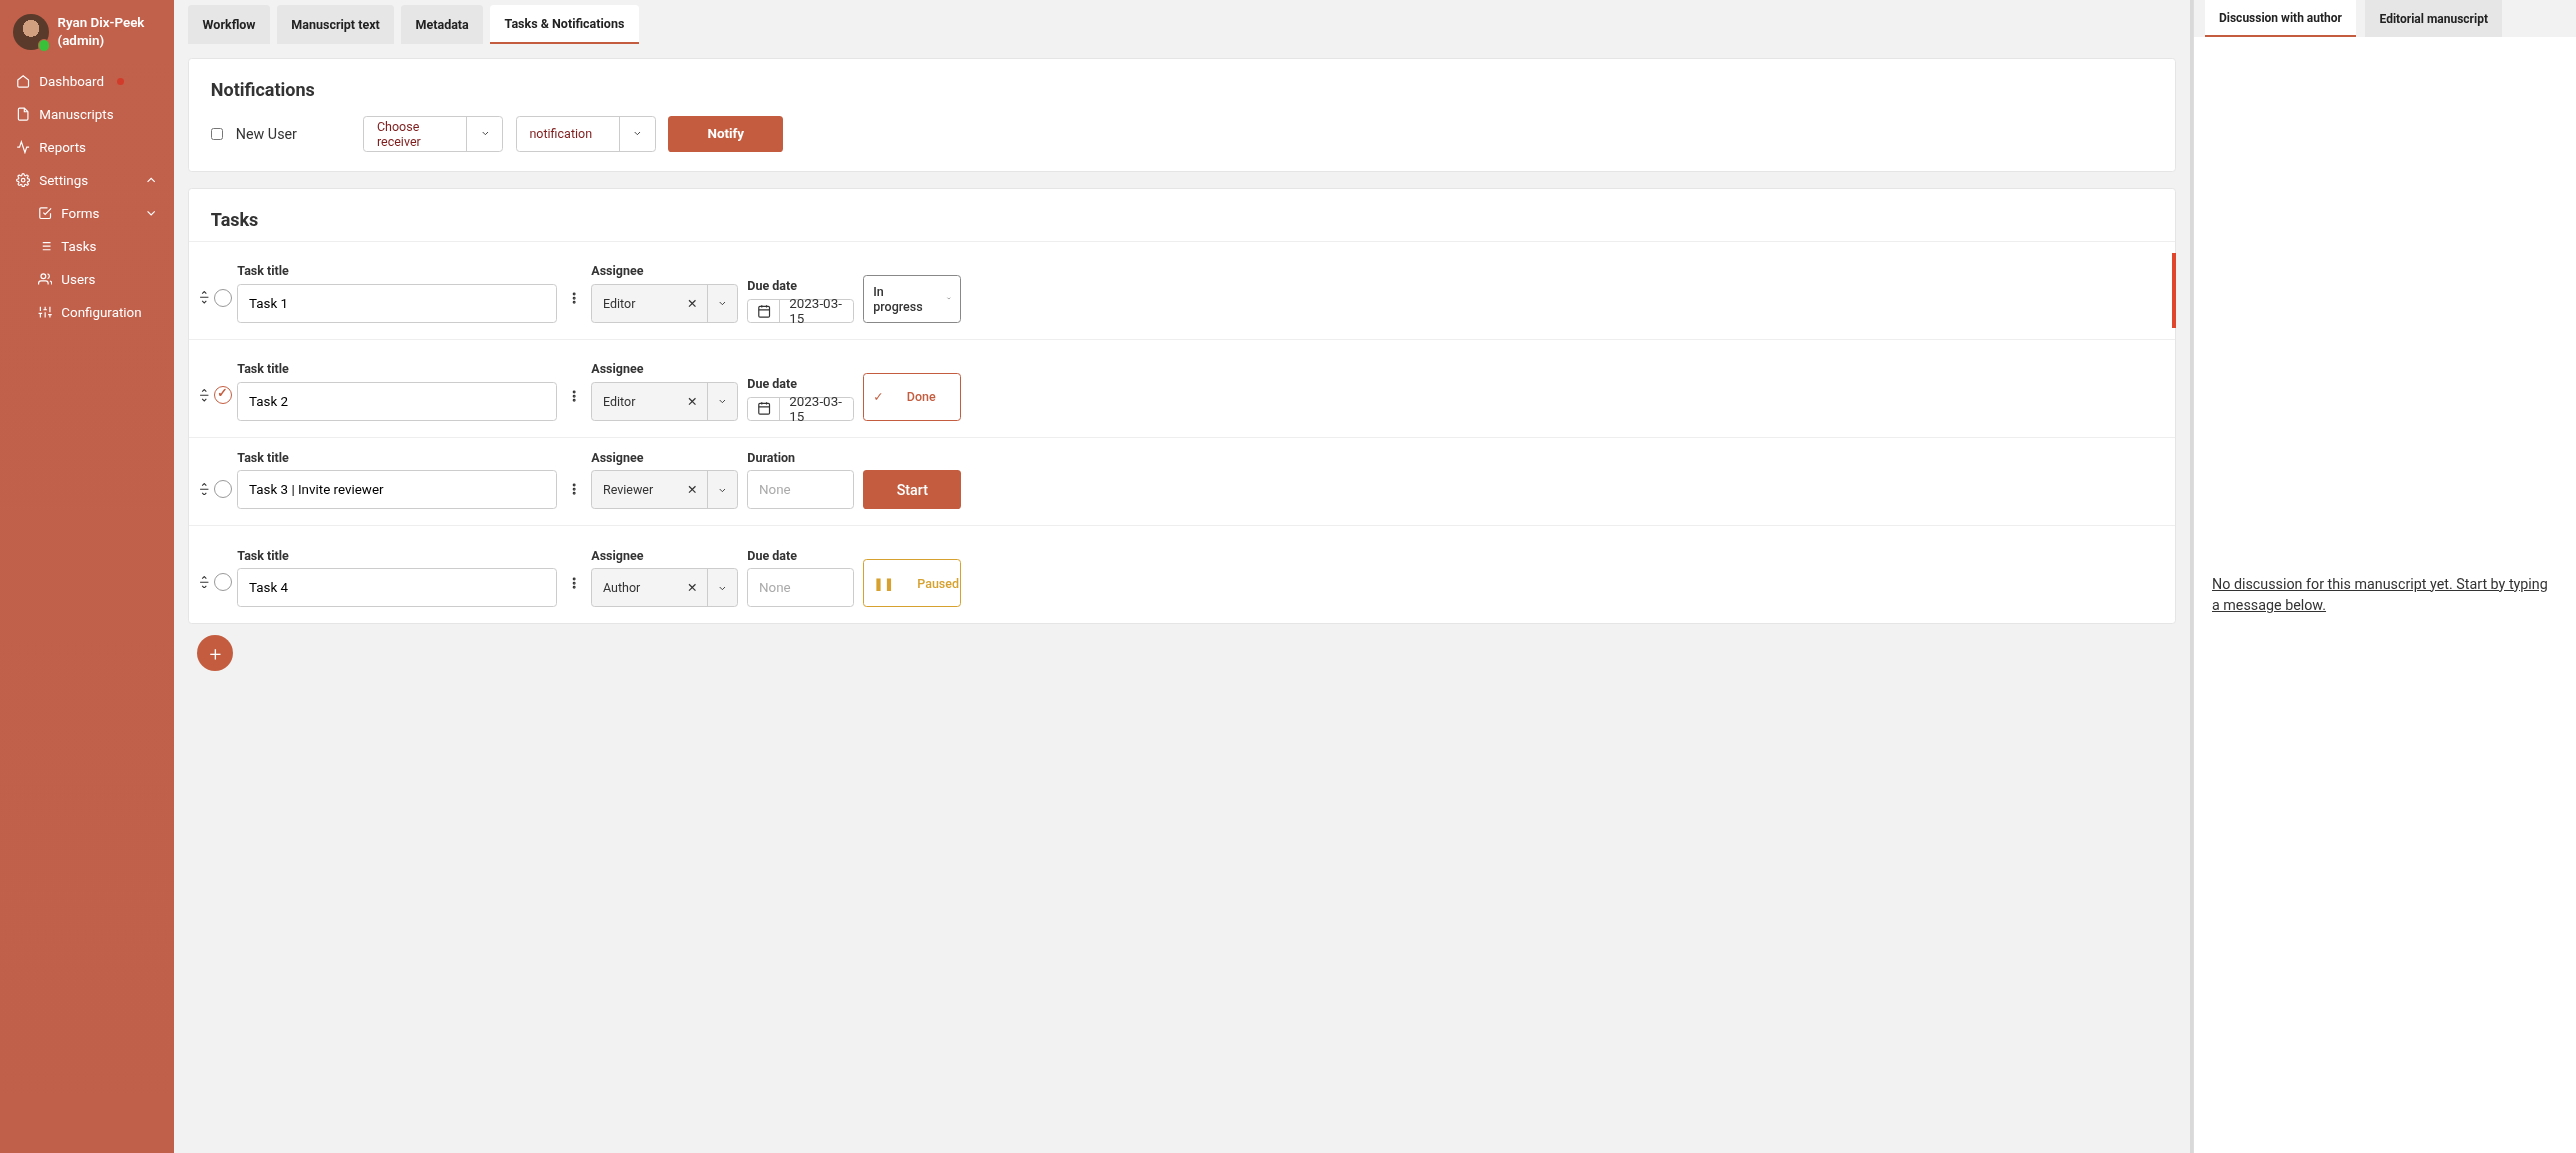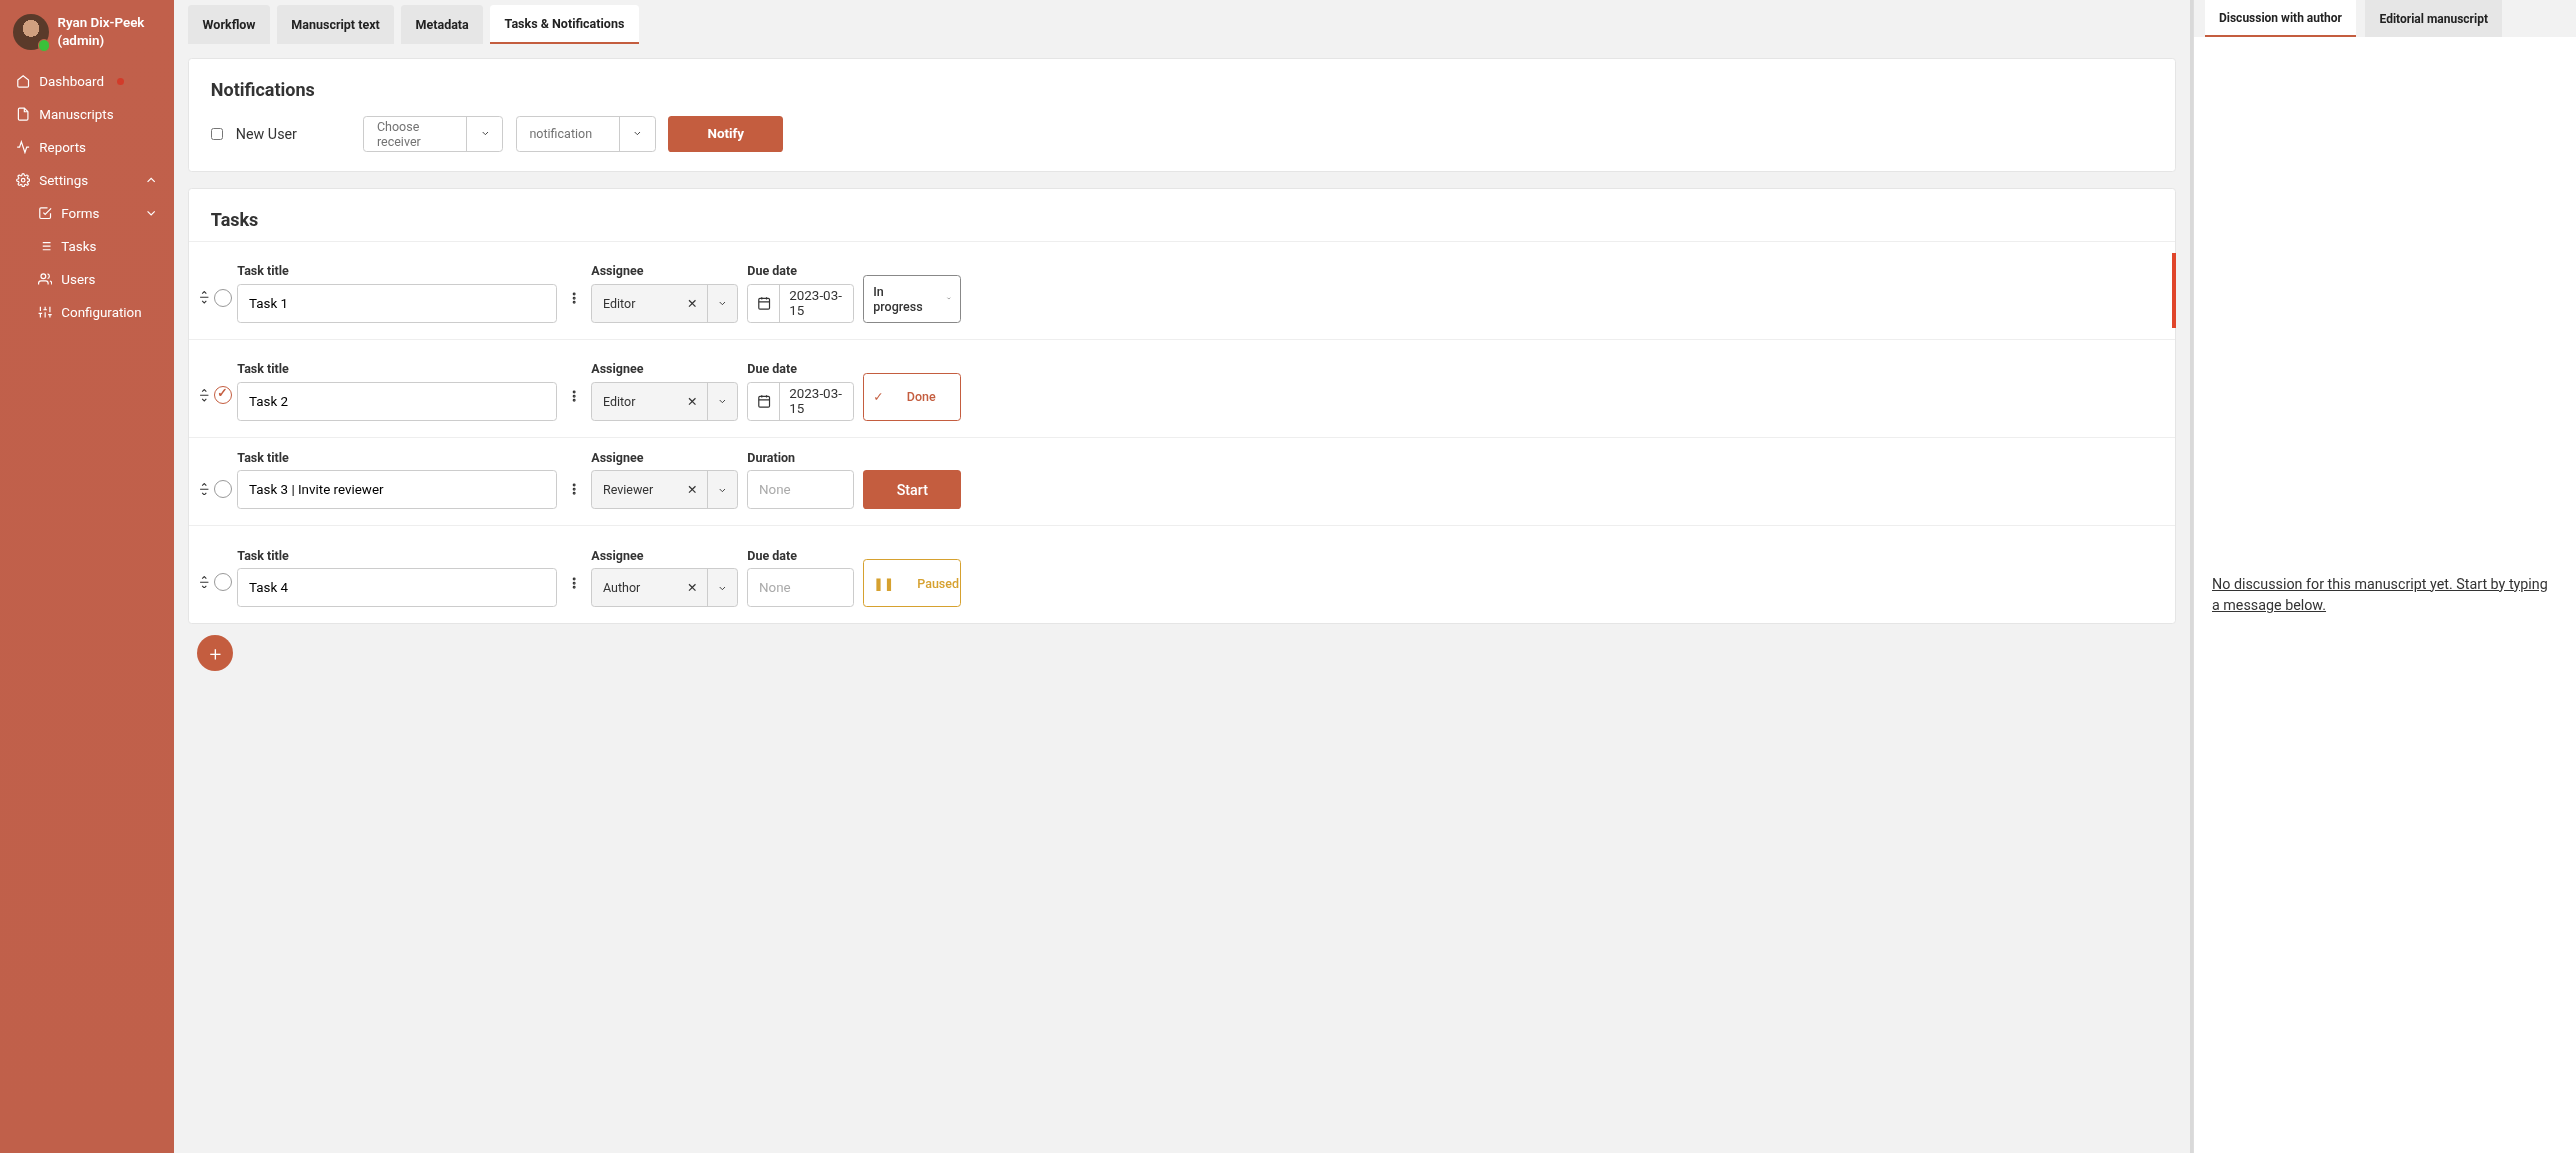--- a/index.html
+++ b/index.html
@@ -26,21 +26,21 @@
 .tab { background: #e6e6e6; border: none; padding: 10.7px 14.3px; font-weight: 700; font-size: 12.5px; color: #222; border-radius: 3.6px 3.6px 0 0; cursor: pointer; }
 .tab.active { background: #fff; border-bottom: 2.7px solid #c45d3f; }
 
 .card { background: #fff; border-radius: 3.6px; padding: 19.7px 21.5px; margin-bottom: 16px; border: 0.9px solid #e5e5e5; }
 .card h2 { font-size: 18px; font-weight: 700; margin-bottom: 16px; }
 
 .notif-row { display: flex; align-items: center; gap: 12.5px; }
 .checkbox { width: 12.5px; height: 12.5px; }
 .notif-label { font-size: 14.3px; margin-right: 54px; }
 .select { display: flex; align-items: center; border: 0.9px solid #ccc; border-radius: 3.6px; background: #fff; height: 36px; }
-.select .sel-label { padding: 0 12.5px; color: #737373; flex: 1; }
+.select .sel-label { padding: 0 12.5px; color: #7f1d1d; flex: 1; }
 .select .sel-arrow { border-left: 0.9px solid #ccc; width: 36px; height: 100%; display: flex; align-items: center; justify-content: center; }
 .btn-primary { background: #c45d3f; color: #fff; border: none; border-radius: 3.6px; padding: 0 39px; height: 36px; font-weight: 700; font-size: 13.4px; cursor: pointer; }
 
 
 .tasks-card { background: #fff; border-radius: 3.6px; border: 0.9px solid #e5e5e5; }
 .tasks-card h2 { font-size: 18px; font-weight: 700; padding: 19.7px 21.5px 10.7px; }
 .task-row { display: grid; grid-template-columns: 39px 1fr; align-items: end; padding: 12.5px 9px 16px 9px; border-top: 0.9px solid #eee; position: relative; }
 .task-row:first-of-type { border-top: 0.9px solid #eee; }
 .handle-col { display: flex; align-items: center; gap: 3.6px; align-self: center; padding-top: 18px; }
 .drag-handle { width: 12.5px; height: 12.5px; }
@@ -49,21 +49,21 @@
 .status-circle.done::after { content: "✓"; position: absolute; left: 1.8px; top: -2.7px; color: #c45d3f; font-size: 12.5px; font-weight: bold; }
 .task-fields { display: grid; grid-template-columns: 320px 16px 147px 107px 98px; gap: 9px; align-items: end; }
 .field-group label { display: block; font-weight: 700; font-size: 12.5px; margin-bottom: 5.4px; }
 .input { width: 100%; border: 0.9px solid #ccc; border-radius: 3.6px; height: 39px; padding: 0 10.7px; font-size: 13.4px; }
 .input::placeholder { color: #aaa; }
 .more-col { align-self: center; padding-top: 19.7px; display: flex; justify-content: center; }
 .assignee { display: flex; border: 0.9px solid #ccc; border-radius: 3.6px; height: 39px; align-items: center; background: #f4f4f4; }
 .assignee .val { flex: 1; padding: 0 10.7px; }
 .assignee .clear, .assignee .arr { width: 30px; display: flex; align-items: center; justify-content: center; height: 100%; }
 .assignee .arr { border-left: 0.9px solid #ccc; }
-.date-input { display: flex; align-items: center; border: 0.9px solid #ccc; border-radius: 3.6px; height: 39px; }
+.date-input { display: flex; align-items: center; border: 0.9px solid #ccc; border-radius: 3.6px; height: 24px; }
 .date-input .cal { width: 32px; display: flex; align-items: center; justify-content: center; border-right: 0.9px solid #ccc; height: 100%; }
 .date-input .dval { flex: 1; padding: 0 9px; font-size: 13.4px; }
 .status-select { display: flex; align-items: center; justify-content: space-between; border-radius: 3.6px; height: 48px; padding: 0 9px; gap: 23px; font-weight: 500; }
 .status-inprogress { border: 1.8px solid #888; background: #fff; }
 .status-done { border: 1.8px solid #c45d3f; color: #c45d3f; background: #fff; }
 .status-paused { border: 1.8px solid #d6a12f; color: #d6a12f; background: #fff; }
 .btn-start { background: #c45d3f; color: #fff; border: none; border-radius: 3.6px; height: 39px; width: 100%; font-size: 14.3px; font-weight: 500; cursor: pointer; }
 .red-bar { position: absolute; right: -0.9px; top: 10.7px; bottom: 10.7px; width: 3.6px; background: #e0462b; }
 
 .fab { width: 36px; height: 36px; border-radius: 50%; background: #c45d3f; color: #fff; border: none; font-size: 19.7px; display: flex; align-items: center; justify-content: center; margin: 10.7px 0 0 9px; cursor: pointer; }

